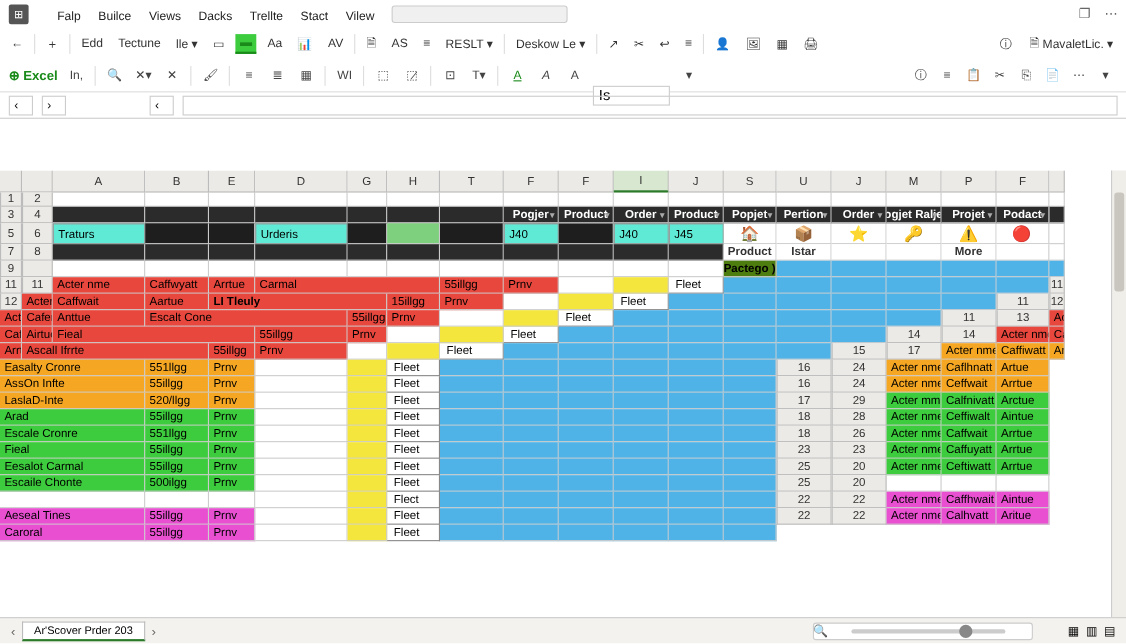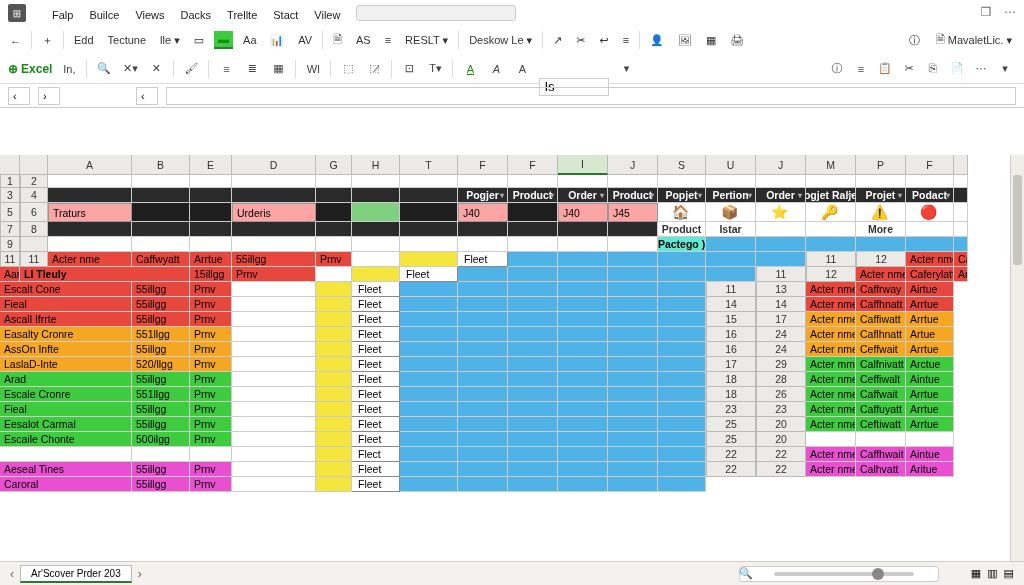--- a/index.html
+++ b/index.html
@@ -32,27 +32,27 @@
   .ref-long { flex: 1; height: 18px; border: 1px solid #ccc; }
 
   .sheet-area { position: absolute; top: 155px; bottom: 24px; left: 0; right: 0; overflow: hidden; }
   .grid { display: grid; font-size: 10.5px; }
   .hcell { background: #eceae6; border: 1px solid #bbb; border-left: none; border-top: none; text-align: center; padding: 2px 0; color: #333; height: 20px; display:flex; align-items:center; justify-content:center;}
   .hcell.sel { background: #d8e8d0; border-bottom: 2px solid #2a7a2a; }
   .rhead { background: #eceae6; border: 1px solid #bbb; border-top: none; text-align: center; color: #333; display:flex; align-items:center; justify-content:center;}
   .cell { border-right: 1px solid #ccc; border-bottom: 1px solid #ccc; padding: 1px 4px; display:flex; align-items:center; overflow:hidden; white-space:nowrap;}
   .dark { background: #2b2b2b; color: #fff; }
   .dark2 { background: #1e1e1e; color: #fff; }
-  .whitecell { background: #fca5a5; border: 1px solid #999; }
+  .whitecell { background: #5eead4; border: 1px solid #999; }
   .greenmark { background: #7ed07e; }
   .colhdr { font-weight: bold; justify-content: center; position: relative; }
   .colhdr .dd { position:absolute; right:3px; font-size:8px; color:#aaa;}
   .icnrow { background:#fff; justify-content:center; font-size:14px;}
   .labrow { background:#fff; font-weight:bold; justify-content:center; color:#333;}
-  .pactg { background:#5eead4; font-weight:bold; justify-content:center; position:relative;}
+  .pactg { background:#4d7c0f; font-weight:bold; justify-content:center; position:relative;}
   .blue { background: #4fb3e8; }
   .yellow { background: #f5e63d; }
   .red { background: #e8473d; }
   .orange { background: #f5a623; }
   .green { background: #3dcc3d; }
   .pink { background: #e84fd1; }
   .flightcell { border-right:1px solid #888; border-bottom:1px solid #888; padding:1px 6px; display:flex; align-items:center;}
 
   .tabstrip { position: absolute; bottom: 0; left: 0; right: 0; height: 24px; background: #f4f2ee; border-top: 1px solid #ccc; display: flex; align-items: center; padding: 0 10px; gap: 6px; }
   .sheet-tab { background: #fff; border: 1px solid #bbb; padding: 2px 10px; font-size: 10px; border-bottom: 2px solid #2a7a2a; }
@@ -290,20 +290,21 @@
       <div class="cell blue"></div>
       <div class="cell blue"></div>
       <div class="cell blue"></div>
       <div class="cell blue"></div>
       <div class="cell blue"></div>
       <div class="rhead">11</div>
       <div class="rhead">11</div>
       <div class="cell red">Acter nme</div>
       <div class="cell red">Caffwyatt</div>
       <div class="cell red">Arrtue</div>
+      <div class="cell red" style="grid-column: span 3;">Carmal</div>
       <div class="cell red">55illgg</div>
       <div class="cell red">Prnv</div>
       <div class="cell"></div>
       <div class="cell yellow"></div>
       <div class="flightcell">Fleet</div>
       <div class="cell blue"></div>
       <div class="cell blue"></div>
       <div class="cell blue"></div>
       <div class="cell blue"></div>
       <div class="cell blue"></div>

